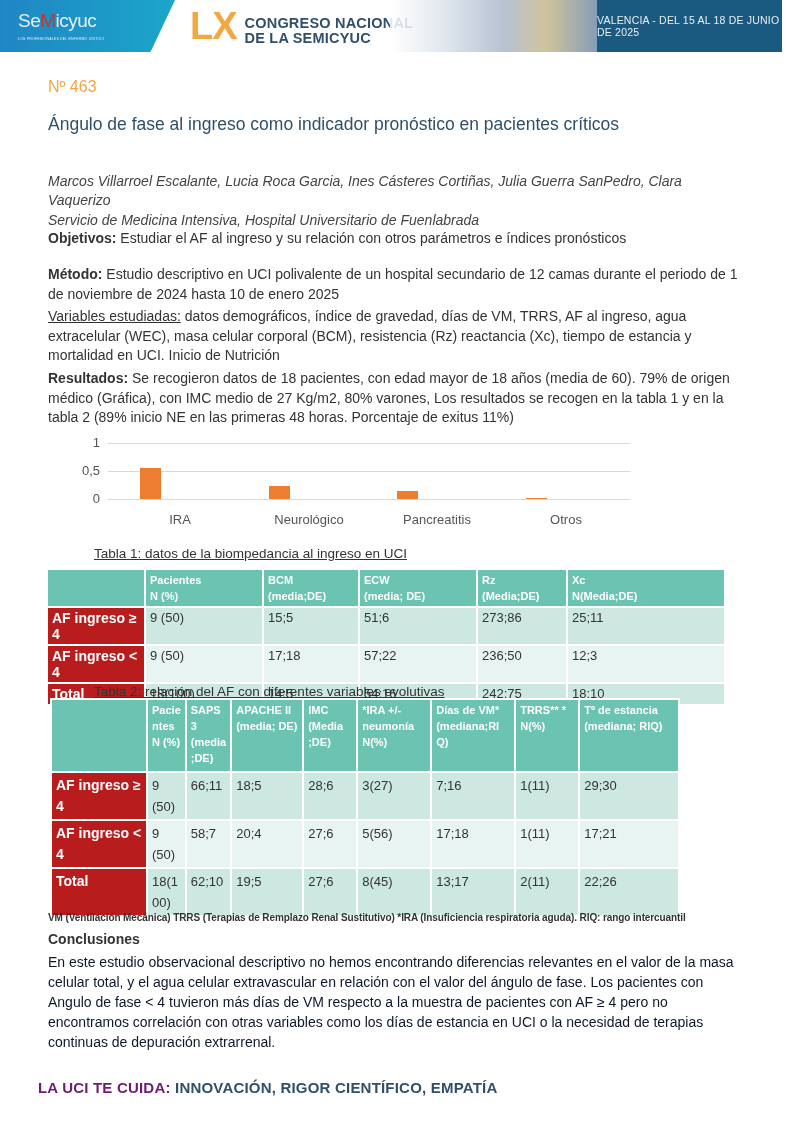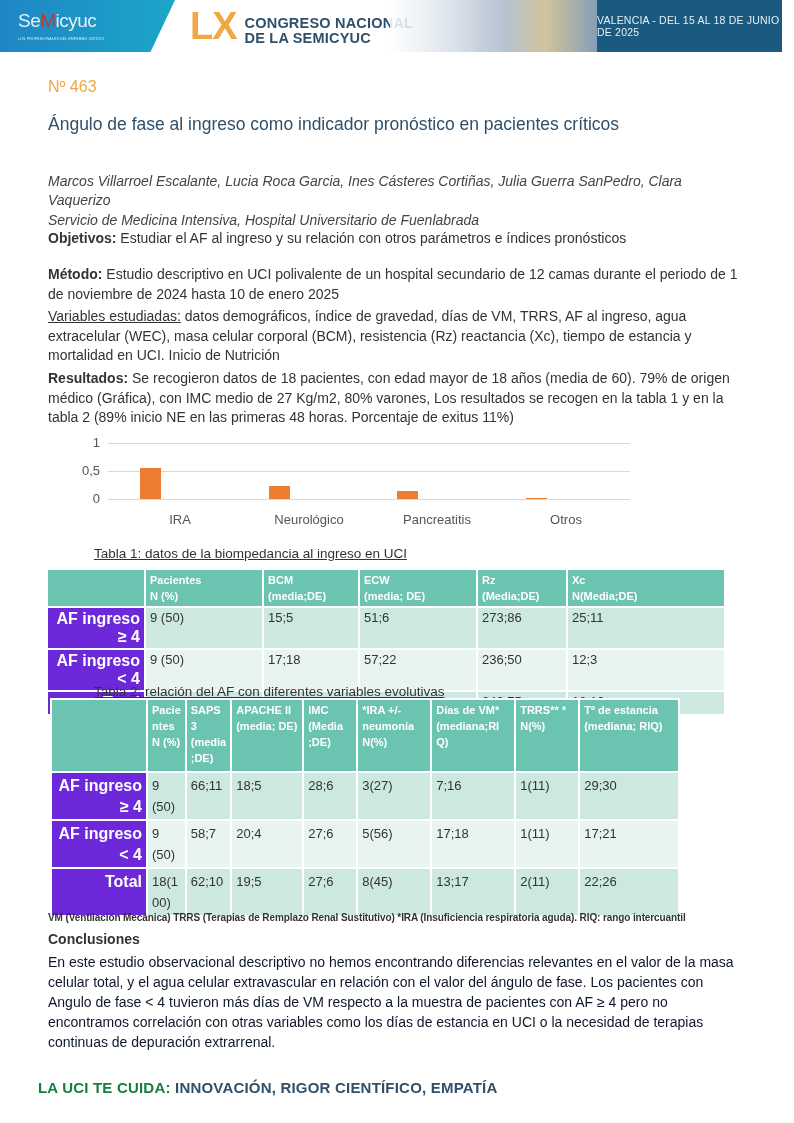--- a/index.html
+++ b/index.html
@@ -26,35 +26,35 @@
   .chart { position: absolute; left: 60px; top: 432px; width: 580px; height: 100px; }
   .chart .ytick { position: absolute; left: 0; width: 40px; text-align: right; font-size: 13px; color: #555; }
   .chart .grid { position: absolute; left: 48px; width: 522px; height: 1px; background: #d9d9d9; }
   .chart .bar { position: absolute; width: 21px; background: #ed7d31; }
   .chart .xlabel { position: absolute; top: 80px; font-size: 13px; color: #555; text-align: center; width: 120px; }
 
   .tcap { position: absolute; left: 48px; font-size: 13.5px; color: #333; text-decoration: underline; margin-left: 46px; }
   table { position: absolute; border-collapse: collapse; font-family: "Liberation Sans", sans-serif; }
   td, th { border: 2px solid #ffffff; vertical-align: top; text-align: left; }
   th { background: #6ac4b1; color: #ffffff; font-weight: bold; font-size: 11px; padding: 2px 4px; line-height: 16px; }
-  td.rowhead { background: #6d28d9; color: #ffffff; font-weight: bold; font-size: 16px; padding: 2px 4px; text-align: right; }
+  td.rowhead { background: #b91c1c; color: #ffffff; font-weight: bold; font-size: 14px; padding: 2px 4px; }
   tr.odd td.cell { background: #cde8e1; }
   tr.even td.cell { background: #e8f4f1; }
   td.cell { font-size: 13px; color: #333; padding: 2px 4px; }
   #t1 { left: 46px; top: 568px; width: 680px; }
   #t1 th { height: 38px; }
   #t1 td { height: 21px; }
   #t2 { left: 50px; top: 698px; width: 630px; font-size: 12px; }
   #t2 th { height: 73px; }
   #t2 td { height: 43px; line-height: 21px; }
   .footnote { position: absolute; left: 48px; top: 912px; font-size: 10px; font-weight: bold; color: #333; letter-spacing: -0.1px; }
   .concl-h { position: absolute; left: 48px; top: 931px; font-size: 14px; font-weight: bold; color: #333; }
   .concl { position: absolute; left: 48px; top: 952px; width: 700px; font-size: 14px; color: #0f172a; line-height: 20px; }
   .footer { position: absolute; left: 38px; top: 1079px; font-size: 15px; font-weight: bold; letter-spacing: 0.2px; }
-  .footer .lead { color: #15803d; }
+  .footer .lead { color: #701a75; }
   .footer .rest { color: #2f4f6a; }
 </style>
 </head>
 <body>
 
 <div class="header">
   <div class="hdr-logo">
     <div class="brand"><span style="color:#e6eef4">Se</span><span>M</span><span style="color:#e6eef4">icyuc</span></div>
     <div class="tag">LOS PROFESIONALES DEL ENFERMO CRÍTICO</div>
   </div>

